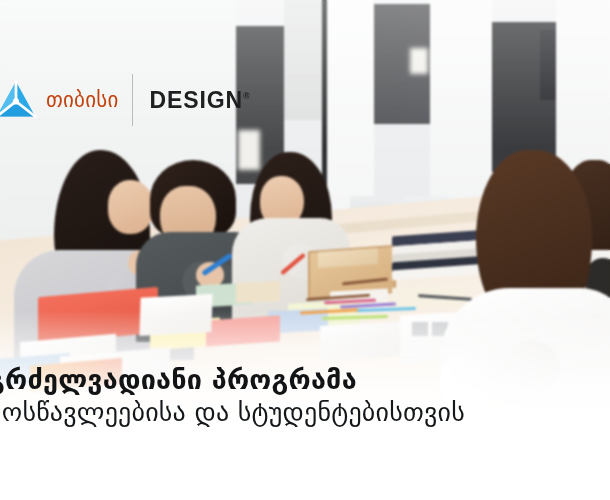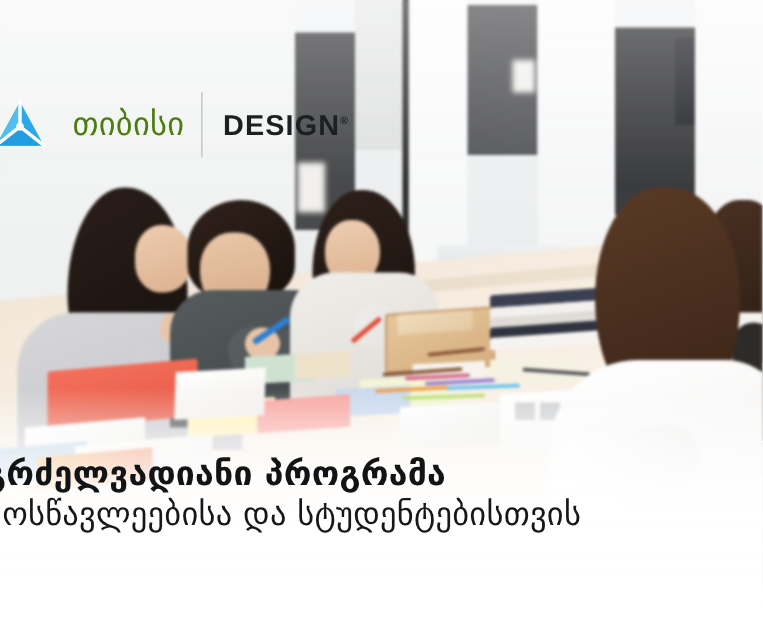--- a/index.html
+++ b/index.html
@@ -197,22 +197,22 @@
   }
 
   
   #logo-lockup{
     position:absolute;left:-6px;top:74px;
     display:flex;align-items:center;gap:0;
     z-index:6;
   }
   .tbc-mark{width:44px;height:44px;flex:0 0 auto;}
   .tbc-word{
-    font-size:26px;letter-spacing:.2px;color:#4d7c0f;
-    margin-left:20px;line-height:1;white-space:nowrap;
+    font-size:21px;letter-spacing:.2px;color:#c2410c;
+    margin-left:8px;line-height:1;white-space:nowrap;
     font-family:"DejaVu Sans","Liberation Sans",sans-serif;
   }
   .logo-divider{
     width:1px;height:52px;background:#b9bcbf;margin:0 16px 0 14px;flex:0 0 auto;
   }
   .di-wrap{display:flex;flex-direction:column;justify-content:center;line-height:1.06;}
   .di-line{
     font-size:23px;font-weight:700;color:#1d1f21;letter-spacing:.9px;
     white-space:nowrap;font-family:"Liberation Sans","DejaVu Sans",sans-serif;
   }

